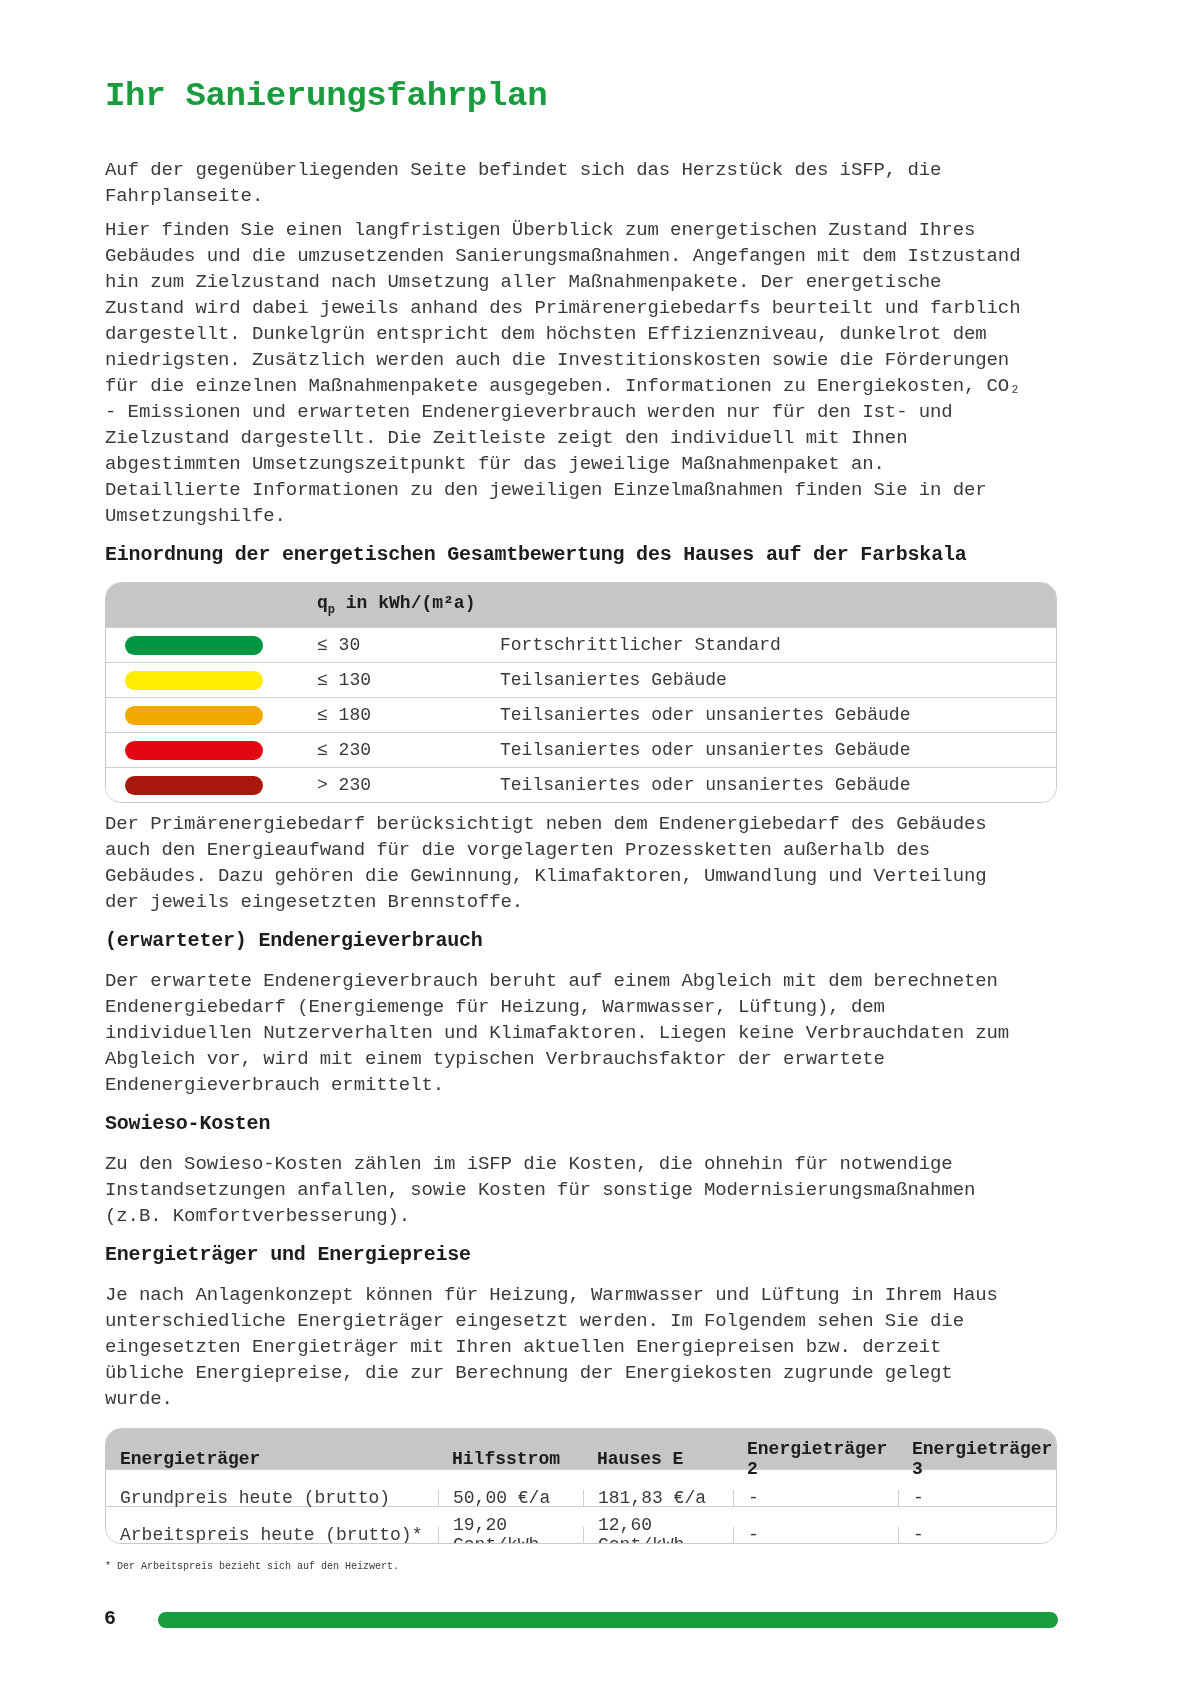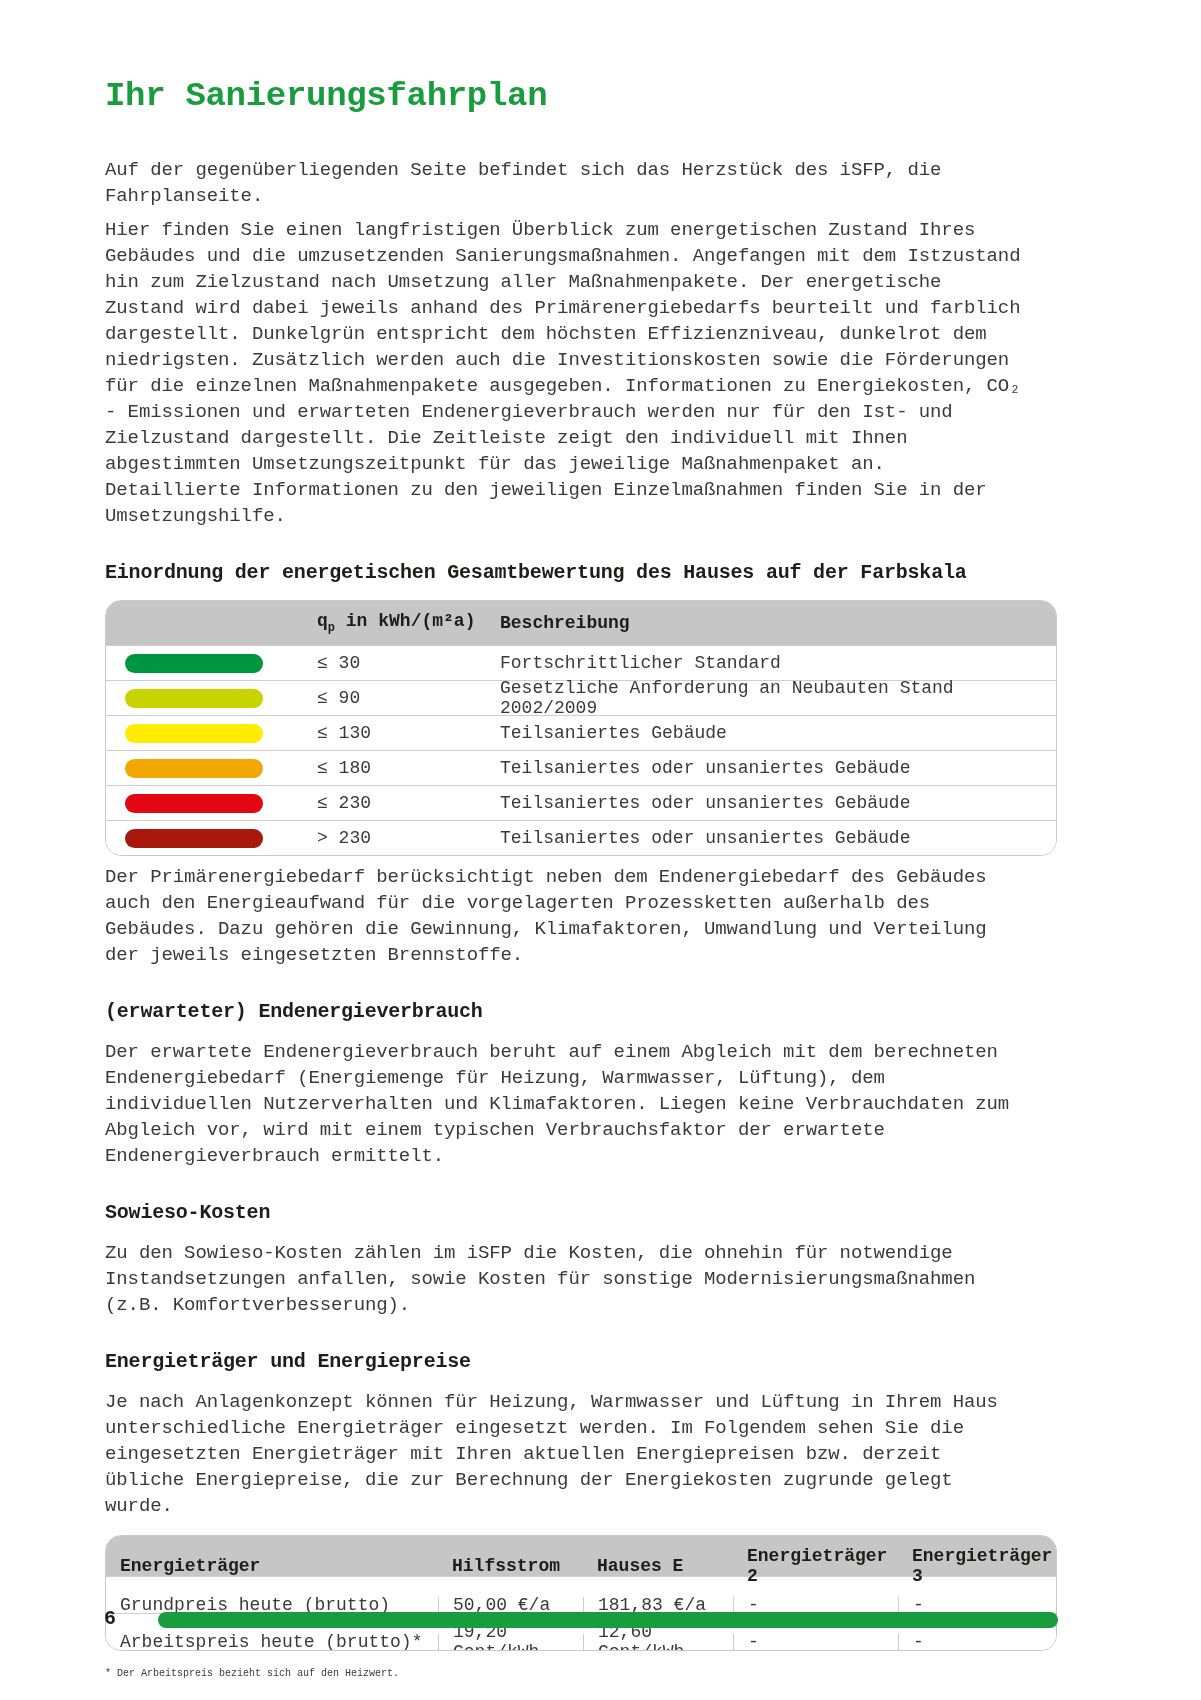--- a/index.html
+++ b/index.html
@@ -21,21 +21,21 @@
   }
   p.para {
     width:920px;
     margin:8px 0 0 0;
     font-size:19px; line-height:26px;
     letter-spacing:-0.1px;
     color:#3a3a38;
   }
   p.lead { margin-top:40px; }
   h2.section {
-    margin:31px 0 14px 0;
+    margin:13px 0 14px 0;
     font-size:20px; line-height:26px; font-weight:bold;
     color:#1d1d1b; letter-spacing:-0.2px;
   }
 
   
   .scale-table {
     margin-top:11px;
     width:950px;
     border:1px solid #c9c9c9;
     border-radius:16px;
@@ -126,36 +126,28 @@
 
     <p class="para lead">Auf der gegenüberliegenden Seite befindet sich das Herzstück des iSFP, die Fahrplanseite.</p>
     <p class="para">Hier finden Sie einen langfristigen Überblick zum energetischen Zustand Ihres Gebäudes und die umzusetzenden Sanierungsmaßnahmen. Angefangen mit dem Istzustand hin zum Zielzustand nach Umsetzung aller Maßnahmenpakete. Der energetische Zustand wird dabei jeweils anhand des Primärenergiebedarfs beurteilt und farblich dargestellt. Dunkelgrün entspricht dem höchsten Effizienzniveau, dunkelrot dem niedrigsten. Zusätzlich werden auch die Investitionskosten sowie die Förderungen für die einzelnen Maßnahmenpakete ausgegeben. Informationen zu Energiekosten, CO₂ - Emissionen und erwarteten Endenergieverbrauch werden nur für den Ist- und Zielzustand dargestellt. Die Zeitleiste zeigt den individuell mit Ihnen abgestimmten Umsetzungszeitpunkt für das jeweilige Maßnahmenpaket an. Detaillierte Informationen zu den jeweiligen Einzelmaßnahmen finden Sie in der Umsetzungshilfe.</p>
 
     <h2 class="section">Einordnung der energetischen Gesamtbewertung des Hauses auf der Farbskala</h2>
 
     <div class="scale-table">
       <div class="scale-head">
         <div class="c-bar"></div>
         <div class="c-val"><span>q</span><sub class="qp">p</sub><span> in kWh/(m²a)</span></div>
-        <div class="c-desc">Beschreibung</div>
       </div>
 
       <div class="scale-row">
         <div class="c-bar">
             <div class="bar-pill" style="background: rgb(0, 150, 65);"></div>
           </div>
         <div class="c-val">≤ 30</div>
         <div class="c-desc">Fortschrittlicher Standard</div>
-      </div>
-      <div class="scale-row">
-        <div class="c-bar">
-            <div class="bar-pill" style="background: rgb(200, 212, 0);"></div>
-          </div>
-        <div class="c-val">≤ 90</div>
-        <div class="c-desc">Gesetzliche Anforderung an Neubauten Stand 2002/2009</div>
       </div>
       <div class="scale-row">
         <div class="c-bar">
             <div class="bar-pill" style="background: rgb(255, 236, 0);"></div>
           </div>
         <div class="c-val">≤ 130</div>
         <div class="c-desc">Teilsaniertes Gebäude</div>
       </div>
       <div class="scale-row">
         <div class="c-bar">

